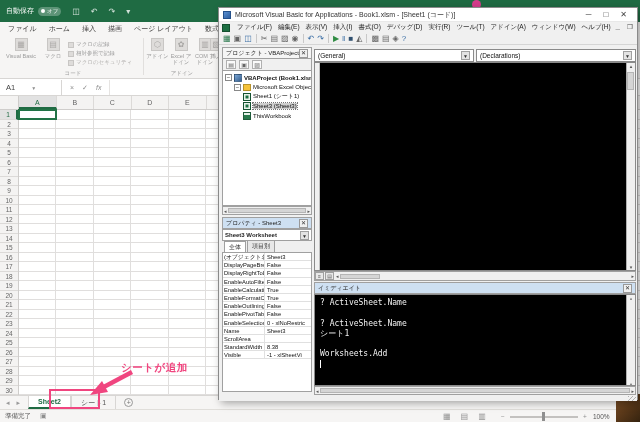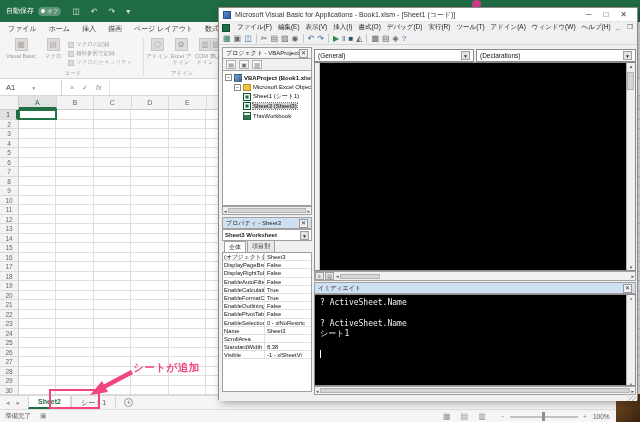--- a/index.html
+++ b/index.html
@@ -148,21 +148,21 @@
   .imm-hscroll{position:absolute;left:95px;top:378px;width:322px;height:9px;background:#f0f0f0;
     border:1px solid #a0a0a0;display:flex;align-items:center;justify-content:space-between;
     font-size:5px;color:#555;padding:0 1px;}
   .vba-bottom{position:absolute;left:0;top:387px;width:100%;height:6px;background:#f0f0f0;}
   .grip{position:absolute;right:1px;top:1px;width:8px;height:5px;
     background:repeating-linear-gradient(135deg,#b0b0b0 0 1px,transparent 1px 3px);}
 
   
   .anno-rect{position:absolute;left:49px;top:389px;width:51px;height:20px;border:2.5px solid #f0457f;z-index:30;}
   .anno-text{position:absolute;left:121px;top:361px;font-size:10.5px;font-weight:bold;color:#f0457f;
-    z-index:30;letter-spacing:0.5px;margin-left:12px;}
+    z-index:30;letter-spacing:0.5px;}
   .anno-arrow{position:absolute;left:85px;top:368px;z-index:30;}
 </style>
 </head>
 <body>
 
 <div class="screen">
 
   <div class="xl-titlebar">
     <span>自動保存</span>
     <span class="autosave-pill">
@@ -512,20 +512,21 @@
       <span>イミディエイト</span>
       <span class="panel-x" style="margin-left:auto;">✕</span>
     </div>
     <div class="imm-black">
       <div>
           <div class="iline">? ActiveSheet.Name</div>
           <div class="iline"></div>
           <div class="iline">? ActiveSheet.Name</div>
           <div class="iline">シート1</div>
           <div class="iline"></div>
+          <div class="iline">Worksheets.Add</div>
           <div class="iline"><span class="caret"></span></div>
         </div>
       <div class="vscroll" style="height:92px;top:0;">
         <span>▴</span>
         <span>▾</span>
       </div>
     </div>
     <div class="imm-hscroll">
       <span>◂</span>
       <span class="scroll-thumb-h"></span>

